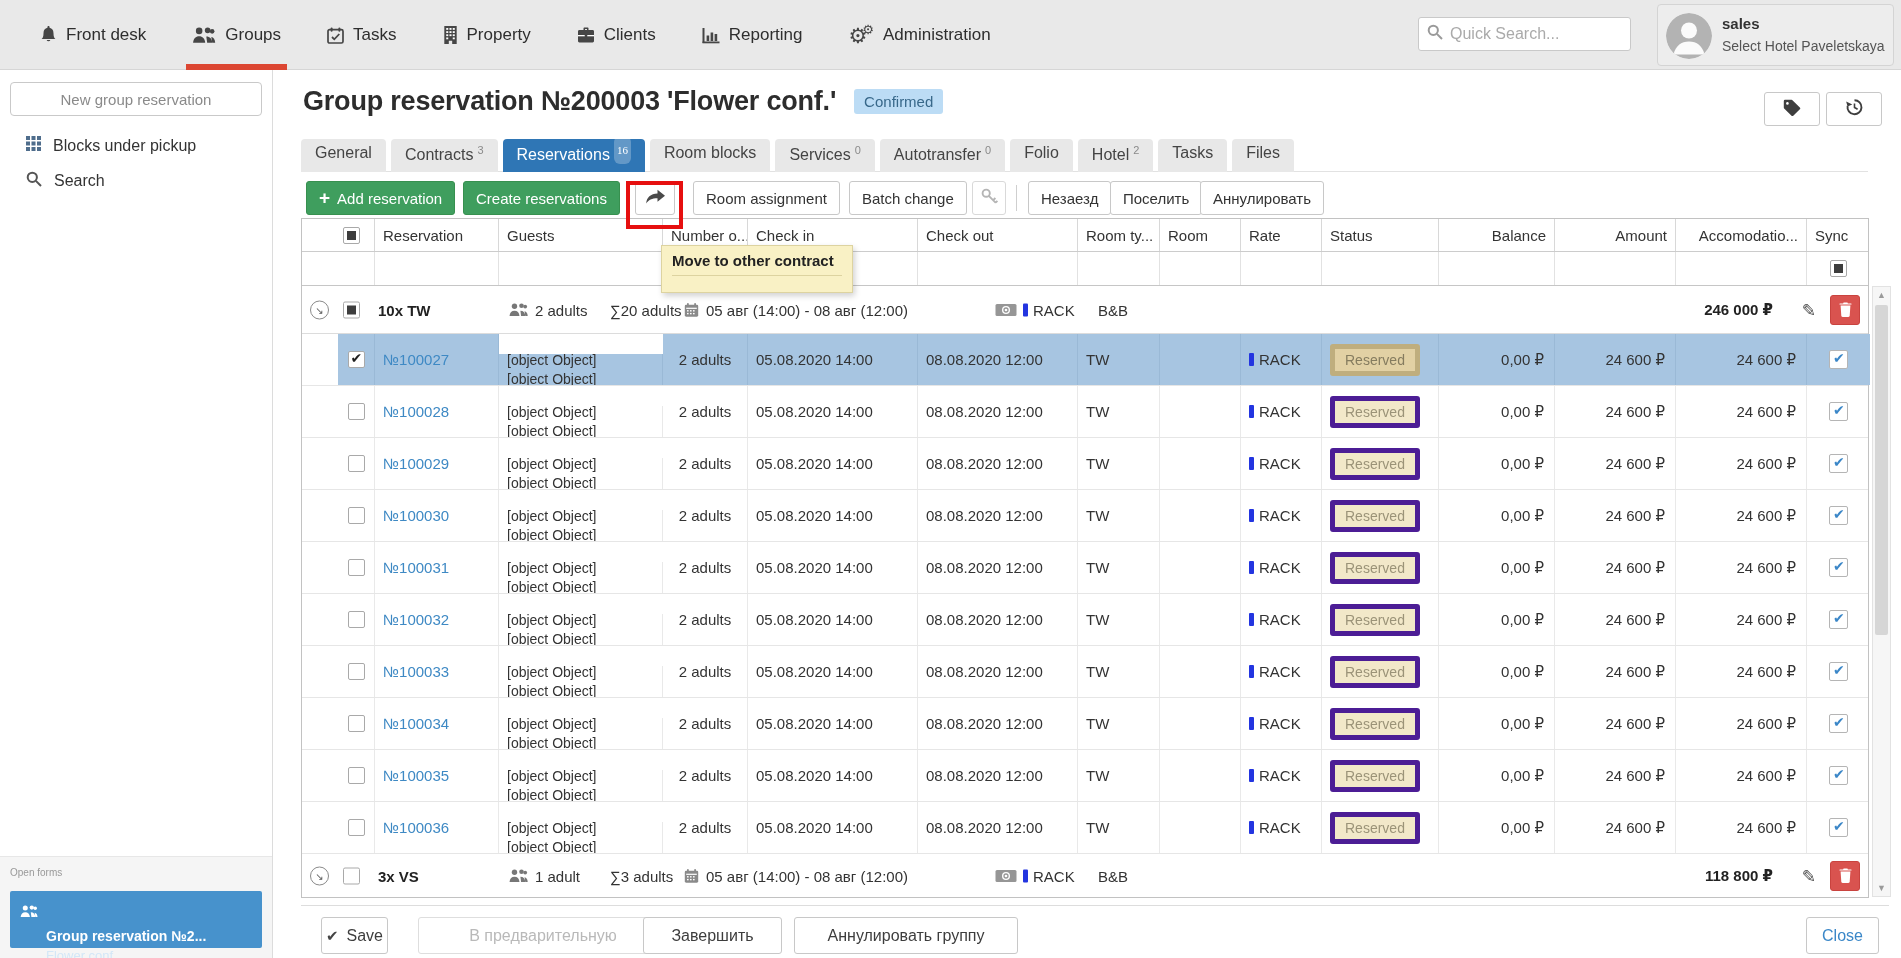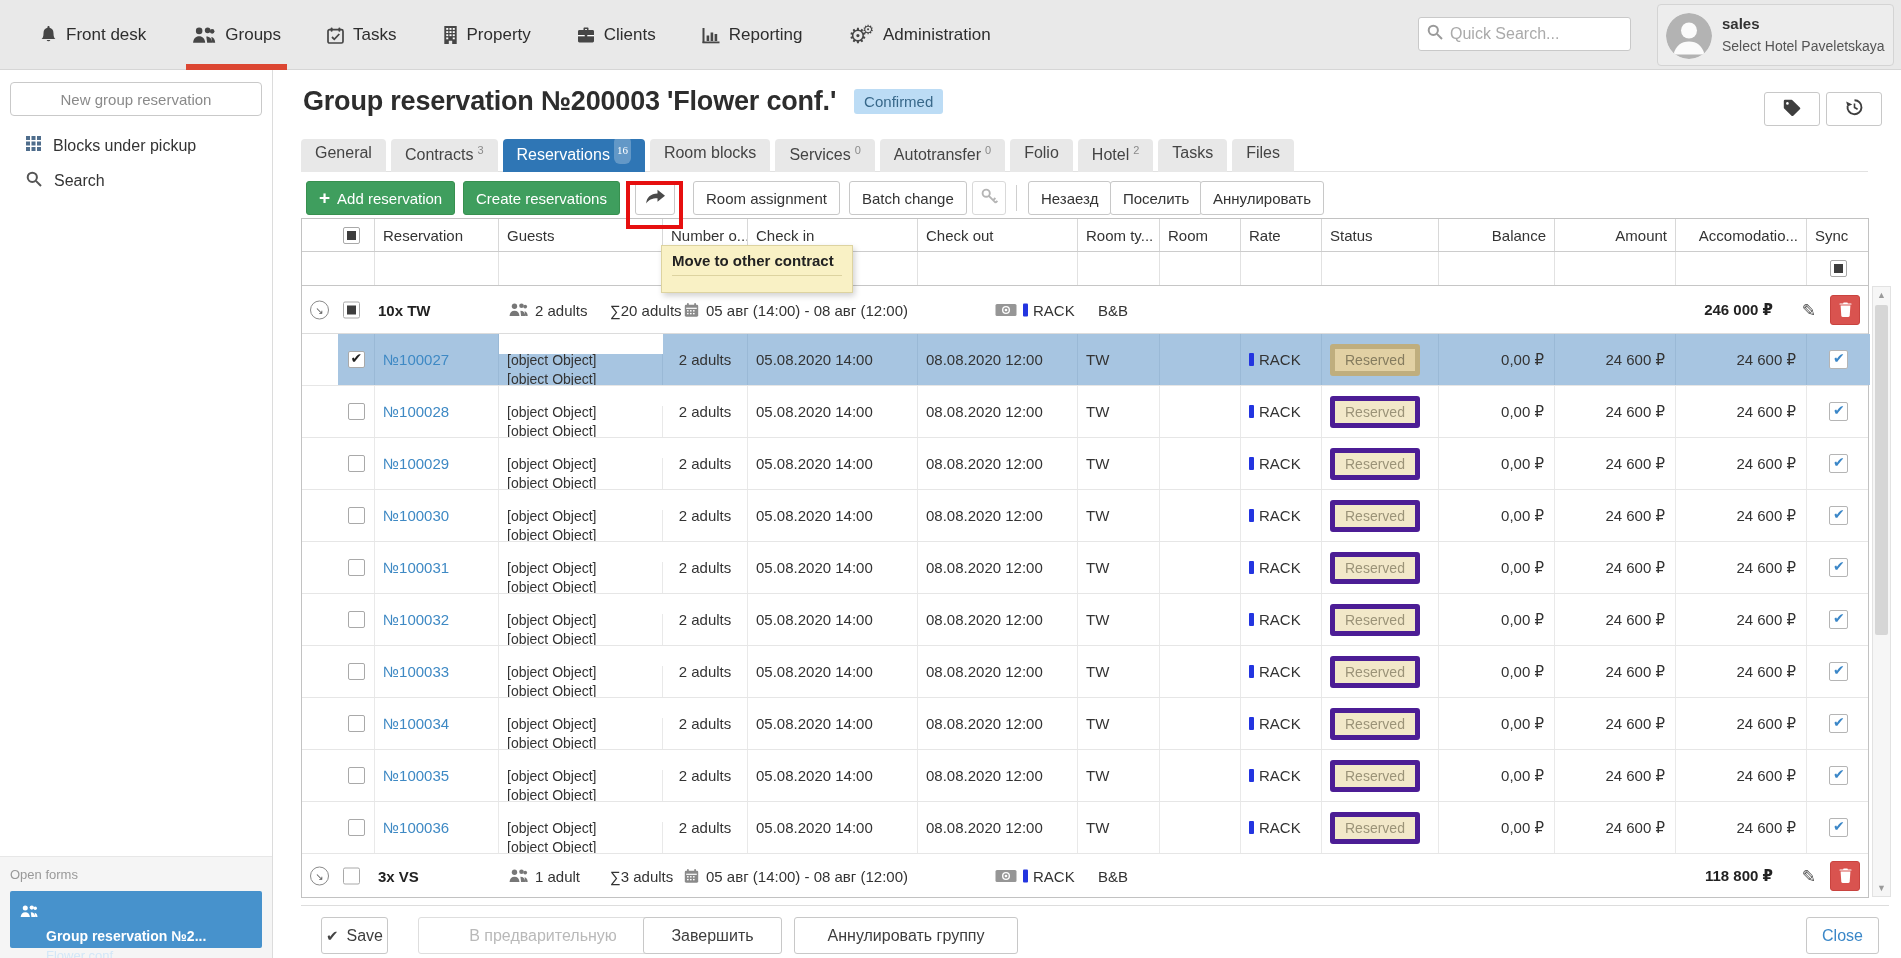--- a/index.html
+++ b/index.html
@@ -20,21 +20,21 @@
   .avatar { position:absolute; left:8px; top:8px; width:46px; height:46px; border-radius:50%; overflow:hidden; }
   .user-name { position:absolute; left:64px; top:10px; font-size:15px; font-weight:bold; color:#333; }
   .user-hotel { position:absolute; left:64px; top:33px; font-size:14px; color:#555; white-space:nowrap; }
 
   
   .sidebar { position:absolute; left:0; top:70px; width:273px; height:888px; background:#fff; border-right:1px solid #dcdcdc; }
   .new-group-btn { position:absolute; left:10px; top:12px; width:252px; height:34px; background:#fff; border:1px solid #c9c9c9; border-radius:4px; color:#8a8a8a; font-size:15px; display:flex; align-items:center; justify-content:center; cursor:pointer; font-family:inherit; }
   .side-items { position:absolute; left:0; top:58px; width:100%; }
   .side-item { display:flex; align-items:center; gap:12px; padding:8px 0 8px 26px; font-size:16px; color:#333; cursor:pointer; }
   .sidebar-bottom { position:absolute; left:0; top:786px; width:100%; bottom:0; background:#f5f5f5; border-top:1px solid #e7e7e7; }
-  .open-forms-label { position:absolute; left:10px; top:10px; font-size:13px; color:#999; }
+  .open-forms-label { position:absolute; left:10px; top:10px; font-size:10px; color:#999; }
   .open-form-card { position:absolute; left:10px; top:34px; width:252px; height:57px; background:#4792cc; border-radius:2px; color:#fff; padding:9px 10px 8px 36px; cursor:pointer; }
   .open-form-card .of-icon { position:absolute; left:10px; top:13px; }
   .of-title { font-size:14px; font-weight:bold; white-space:nowrap; overflow:hidden;margin-top:28px; }
   .of-sub { font-size:13px; color:#d3e7f7; margin-top:4px; }
 
   
   .title-row { position:absolute; left:303px; top:86px; display:flex; align-items:center; }
   .page-title { font-size:27px; font-weight:bold; color:#2d2d2d; letter-spacing:-0.2px; }
   .status-badge { margin-left:18px; background:#bcdcf5; color:#38688a; font-size:15px; padding:4px 10px; border-radius:3px; }
   .top-actions { position:absolute; right:19px; top:92px; display:flex; gap:6px; }

